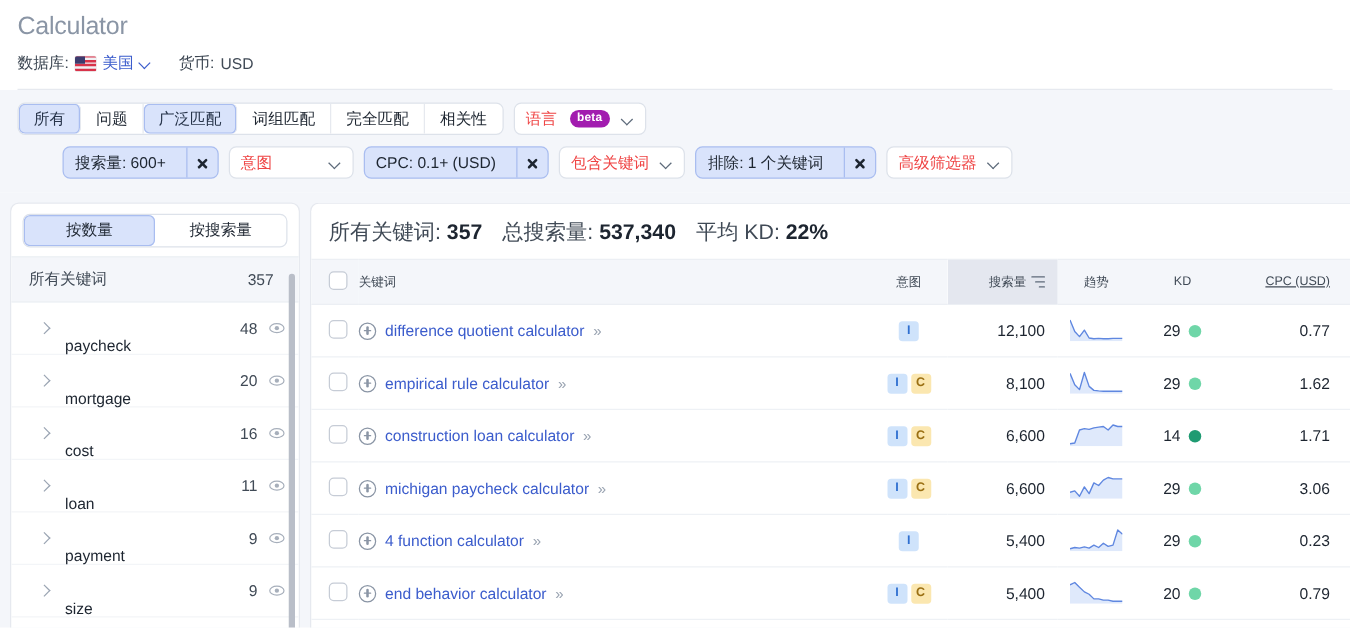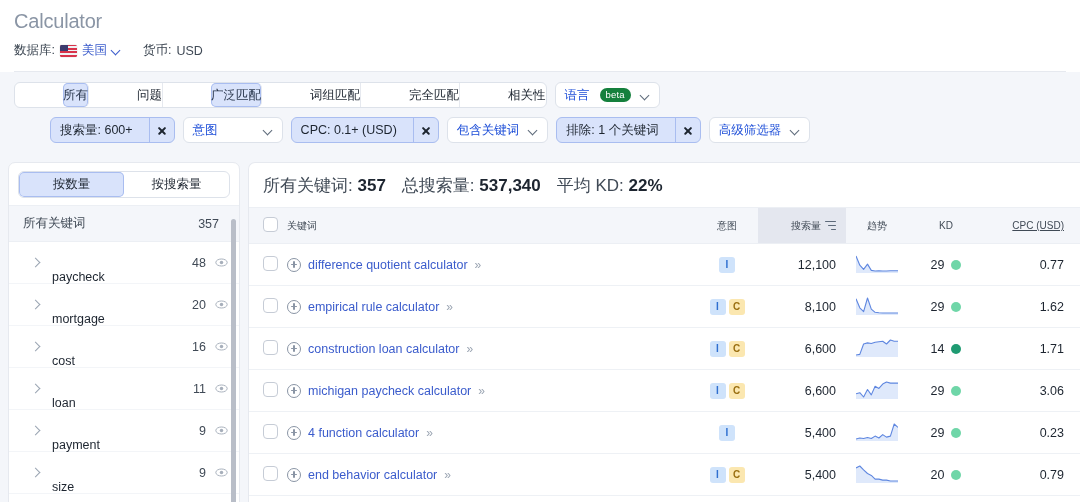--- a/index.html
+++ b/index.html
@@ -42,22 +42,22 @@
   .filters { background:#f4f6fa; padding: 10px 14px 11px 14px; }
   .filter-row { display:flex; align-items:center; gap:8px; }
   .filter-row + .filter-row { margin-top: 9px; padding-left: 36px; }
 
   .seg {
     display:flex; align-items:stretch; background:#ffffff;
     border:1px solid #dde2ea; border-radius:6px; overflow:hidden; height:26px;
   }
   .seg-item {
     display:flex; align-items:center; justify-content:center;
-    padding: 0 0; font-size:12.5px; color:#1d2530; cursor:pointer;
-    border-right:1px solid #e6e9ef; white-space:nowrap;margin-left:48px;
+    padding: 0 12px; font-size:12.5px; color:#1d2530; cursor:pointer;
+    border-right:1px solid #e6e9ef; white-space:nowrap;
   }
   .seg-item:last-child { border-right:none; }
   .seg-item.active {
     background:#d9e3fb; color:#27344a; font-weight:400;
     box-shadow: inset 0 0 0 1px #a9bdf0; border-radius:5px;
   }
 
   .pill {
     display:flex; align-items:center; height:26px;
     border:1px solid #dde2ea; border-radius:6px; background:#fff;
@@ -65,23 +65,23 @@
   }
   .pill.sel {
     background:#d9e3fb; border-color:#a9bdf0; color:#1d2530; padding:0;
   }
   .pill.sel .pl-text { padding: 0 9px; display:flex; align-items:center; height:100%; }
   .pill.sel .pl-x {
     border-left:1px solid #a9bdf0; width:25px; height:100%;
     display:flex; align-items:center; justify-content:center; color:#1d2530; font-size:13px; font-weight:700;
   }
   .pill.dd { gap:10px; }
-  .pill.dd .pl-text { color:#1d4ed8; }
+  .pill.dd .pl-text { color:#ef4444; }
   .beta {
-    background:#15803d; color:#fff; font-size:9.5px; font-weight:400;
+    background:#a21caf; color:#fff; font-size:9.5px; font-weight:700;
     border-radius:9px; padding:1.5px 6px 2px 6px; letter-spacing:.2px;
   }
   .x-glyph { position:relative; width:9px; height:9px; display:inline-block; }
   .x-glyph::before, .x-glyph::after {
     content:""; position:absolute; left:0; top:4px; width:10px; height:1.8px; background:#1d2530; border-radius:1px;
   }
   .x-glyph::before { transform:rotate(45deg); }
   .x-glyph::after  { transform:rotate(-45deg); }
 
   

